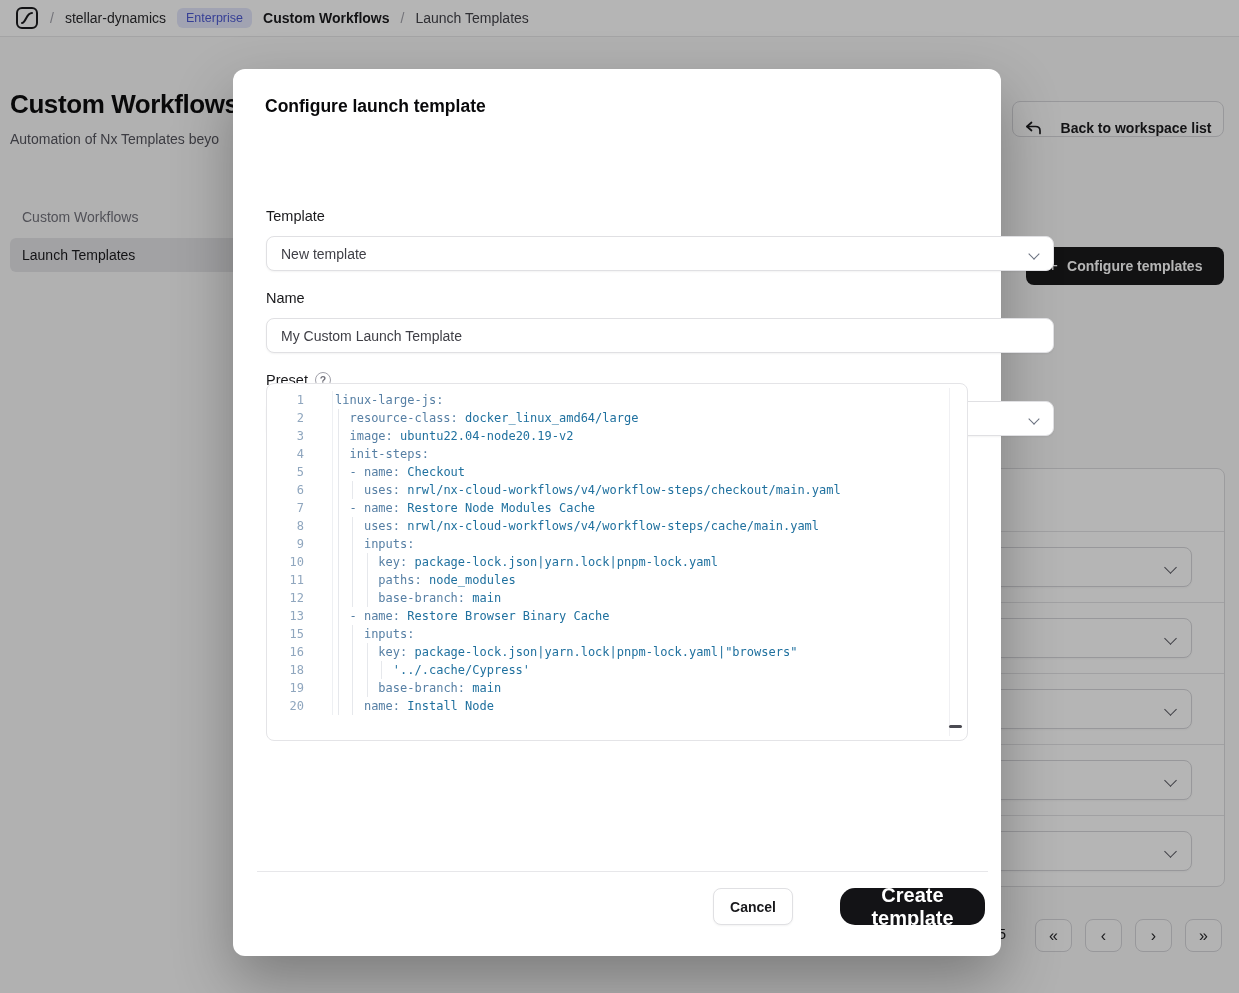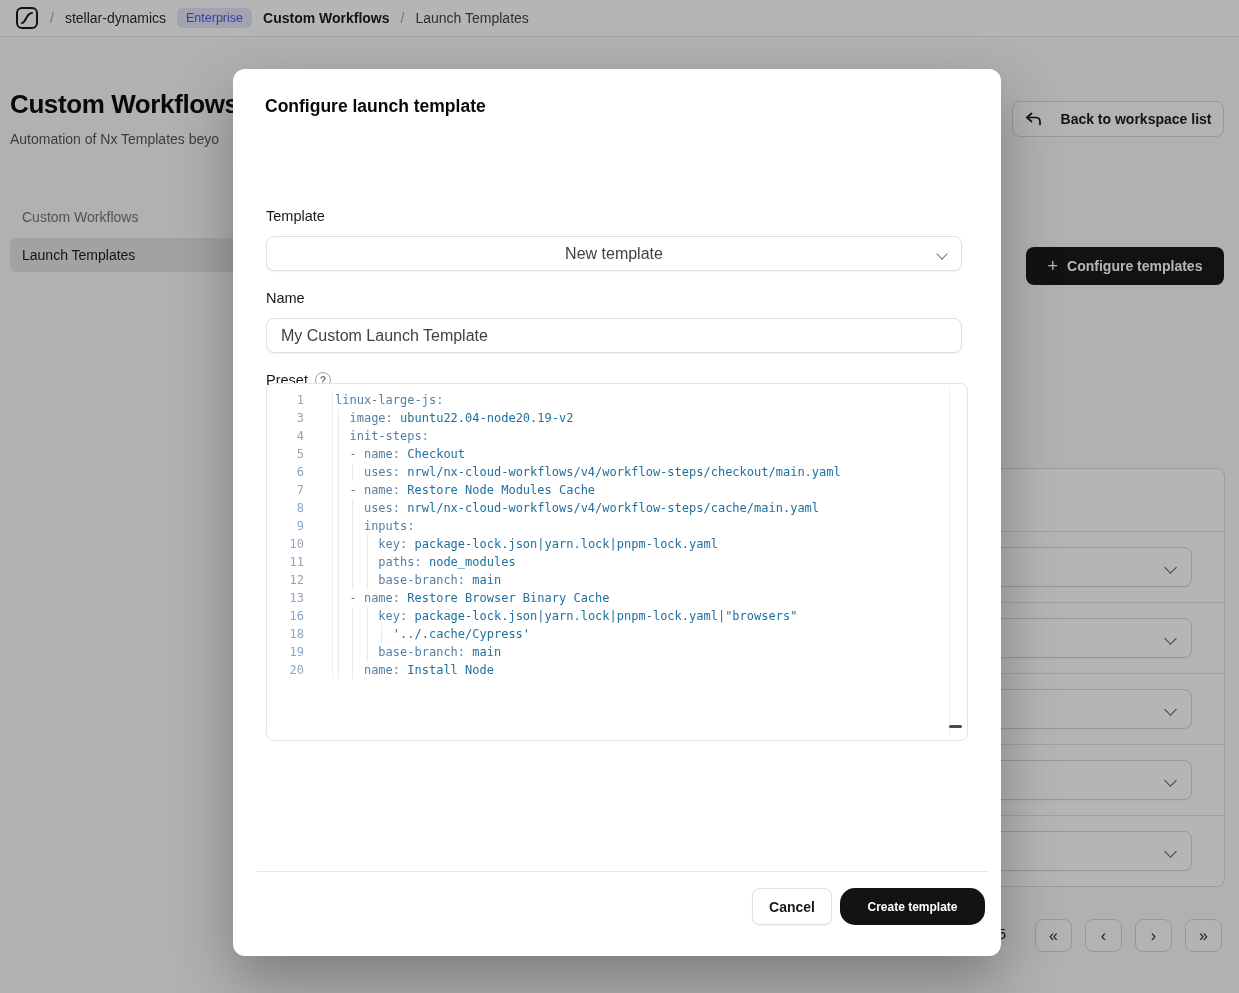--- a/index.html
+++ b/index.html
@@ -20,21 +20,21 @@
   .bell-wrap { position:relative; width:18px; height:20px; cursor:pointer; }
   .bell-dot { position:absolute; top:-2px; right:-2px; width:8px; height:8px; border-radius:50%; }
   .avatar { width:30px; height:30px; border-radius:50%; cursor:pointer;
             background:radial-gradient(circle at 50% 38%, #e8c9a8 0 34%, #b98a63 55%, #8a6248 75%, #6d4b37 100%);
             box-shadow:inset 0 -10px 8px -6px #7a5a43, inset 0 9px 6px -4px #55402f; }
 
   
   .page-title { position:absolute; left:10px; top:89px; font-size:26px; font-weight:700; color:#09090b; letter-spacing:-0.4px; }
   .page-sub { position:absolute; left:10px; top:131px; font-size:14px; color:#52525b; white-space:nowrap; }
   .back-btn { position:absolute; left:1012px; top:101px; width:212px; height:36px; background:#fcfcfc;
-              border:1px solid #d6d6da; border-radius:8px; display:flex; align-items:center; justify-content:center;
+              border:1px solid #d6d6da; border-radius:8px; display:flex; align-items:flex-end; justify-content:center;
               gap:19px; font-size:14px; font-weight:600; color:#18181b; cursor:pointer; }
   .side-nav { position:absolute; left:10px; top:202px; width:272px; font-size:14px; }
   .side-item { padding:7px 12px; color:#71717a; border-radius:6px; cursor:pointer; margin-bottom:6px; }
   .side-item.active { background:#e4e4e7; color:#18181b; padding:9px 12px; }
   .configure-btn { position:absolute; left:1026px; top:247px; width:198px; height:38px; background:#161618;
                    border-radius:8px; color:#fff; display:flex; align-items:center; justify-content:center; gap:9px;
                    font-size:14px; font-weight:600; cursor:pointer; }
   .plus { font-size:18px; font-weight:400; line-height:1; }
 
   .bg-card { position:absolute; left:560px; top:468px; width:665px; height:419px; background:#fff;
@@ -53,23 +53,23 @@
   .pagination { position:absolute; left:1035px; top:919px; display:flex; gap:13px; }
   .pag-btn { width:37px; height:33px; background:#fcfcfc; border:1px solid #d6d6da; border-radius:8px;
              display:flex; align-items:center; justify-content:center; font-size:16px; color:#27272a; cursor:pointer; }
 
   
   .overlay { position:absolute; inset:0; background:rgba(9,9,11,0.30); }
   .modal { position:absolute; left:233px; top:69px; width:768px; height:887px; background:#fff; border-radius:12px;
            box-shadow:0 25px 60px rgba(0,0,0,.30); }
   .m-title { position:absolute; left:32px; top:27px; font-size:17.5px; font-weight:700; color:#09090b; }
   .m-label { position:absolute; left:33px; font-size:14.5px; font-weight:500; color:#18181b; display:flex; align-items:center; gap:7px; }
-  .m-select, .m-input { position:absolute; left:33px; width:696px; height:35px; background:#fff;
+  .m-select, .m-input { position:absolute; left:33px; width:788px; height:35px; background:#fff;
            border:1px solid #e0e0e3; border-radius:8px; box-shadow:0 1px 2px rgba(0,0,0,.05);
-           font-size:16px; color:#3f3f46; display:flex; align-items:center; padding:0 14px; cursor:pointer;justify-content:center; }
+           font-size:14px; color:#3f3f46; display:flex; align-items:center; padding:0 14px; cursor:pointer; }
   .m-select .chev { position:absolute; right:15px; width:8px; height:8px; border-color:#6b7280; }
   input.m-input { font-family:"Liberation Sans", sans-serif; color:#3f3f46; outline:none; padding:0 14px; cursor:text; }
   .help { width:16px; height:16px; border:1.4px solid #a1a1aa; border-radius:50%; color:#71717a; font-size:10.5px;
           display:inline-flex; align-items:center; justify-content:center; font-weight:600; cursor:pointer; }
 
   
   .editor { position:absolute; left:33px; top:314px; width:702px; height:358px; border:1px solid #e4e4e7;
             border-radius:8px; background:#fff; overflow:hidden; padding-top:7px;
             font-family:"DejaVu Sans Mono", monospace; font-size:12px; cursor:text; }
   .cl { height:18px; line-height:18px; white-space:pre; position:relative; }
@@ -81,22 +81,22 @@
   .g { position:absolute; top:0; bottom:0; width:1px; background:#e6e8ec; }
   .scroll-track { position:absolute; right:17px; top:4px; bottom:4px; width:1px; background:#f0f0f3; }
   .scroll-thumb { position:absolute; right:5px; top:341px; width:13px; height:3px; background:#4b4b52; border-radius:2px; cursor:pointer; }
 
   
   .m-divider { position:absolute; left:24px; right:13px; top:802px; height:1px; background:#e7e7ea; }
   .m-footer { position:absolute; right:16px; top:819px; display:flex; gap:8px; }
   .btn-cancel { width:80px; height:37px; background:#fff; border:1px solid #e0e0e3; border-radius:8px;
                 font-size:14px; font-weight:600; color:#18181b; display:flex; align-items:center; justify-content:center;
                 box-shadow:0 1px 2px rgba(0,0,0,.05); cursor:pointer; font-family:"Liberation Sans",sans-serif; }
-  .btn-submit { width:145px; height:37px; background:#131316; border:none; border-radius:15px; font-size:12px; font-weight:600;
-                color:#fff; display:flex; align-items:center; justify-content:center; cursor:pointer; font-family:"Liberation Sans",sans-serif; }
+  .btn-submit { width:145px; height:37px; background:#131316; border:none; border-radius:15px; font-size:20px; font-weight:600;
+                color:#fff; display:flex; align-items:center; justify-content:center; cursor:pointer; font-family:"Liberation Sans",sans-serif;margin-left:39px; }
 </style>
 </head>
 <body>
 
 <div class="topnav">
   <span class="logo">
     <svg width="24" height="24" viewBox="0 0 24 24" fill="none">
         <rect x="2" y="2" width="20" height="20" rx="5" stroke="#18181b" stroke-width="2"></rect>
         <path d="M7 17 C11 17 11 7 17 7" stroke="#18181b" stroke-width="2" stroke-linecap="round"></path>
       </svg>
@@ -188,31 +188,33 @@
     <span class="help">?</span>
   </div>
   <div class="m-select" style="top:332px">
     <span>linux-large-js</span>
     <span class="chev"></span>
   </div>
 
   <div class="editor">
     <div id="code-lines">
         <div class="cl"><span class="ln">1</span><span class="ct"><span class="k">linux-large-js:</span></span></div>
+        <div class="cl"><i class="g" style="left: 71px;"></i><span class="ln">2</span><span class="ct">  <span class="k">resource-class:</span><span class="v"> docker_linux_amd64/large</span></span></div>
         <div class="cl"><i class="g" style="left: 71px;"></i><span class="ln">3</span><span class="ct">  <span class="k">image:</span><span class="v"> ubuntu22.04-node20.19-v2</span></span></div>
         <div class="cl"><i class="g" style="left: 71px;"></i><span class="ln">4</span><span class="ct">  <span class="k">init-steps:</span></span></div>
         <div class="cl"><i class="g" style="left: 71px;"></i><span class="ln">5</span><span class="ct">  <span class="k">- name:</span><span class="v"> Checkout</span></span></div>
         <div class="cl"><i class="g" style="left: 71px;"></i><i class="g" style="left: 85.45px;"></i><span class="ln">6</span><span class="ct">    <span class="k">uses:</span><span class="v"> nrwl/nx-cloud-workflows/v4/workflow-steps/checkout/main.yaml</span></span></div>
         <div class="cl"><i class="g" style="left: 71px;"></i><span class="ln">7</span><span class="ct">  <span class="k">- name:</span><span class="v"> Restore Node Modules Cache</span></span></div>
         <div class="cl"><i class="g" style="left: 71px;"></i><i class="g" style="left: 85.45px;"></i><span class="ln">8</span><span class="ct">    <span class="k">uses:</span><span class="v"> nrwl/nx-cloud-workflows/v4/workflow-steps/cache/main.yaml</span></span></div>
         <div class="cl"><i class="g" style="left: 71px;"></i><i class="g" style="left: 85.45px;"></i><span class="ln">9</span><span class="ct">    <span class="k">inputs:</span></span></div>
         <div class="cl"><i class="g" style="left: 71px;"></i><i class="g" style="left: 85.45px;"></i><i class="g" style="left: 99.9px;"></i><span class="ln">10</span><span class="ct">      <span class="k">key:</span><span class="v"> package-lock.json|yarn.lock|pnpm-lock.yaml</span></span></div>
         <div class="cl"><i class="g" style="left: 71px;"></i><i class="g" style="left: 85.45px;"></i><i class="g" style="left: 99.9px;"></i><span class="ln">11</span><span class="ct">      <span class="k">paths:</span><span class="v"> node_modules</span></span></div>
         <div class="cl"><i class="g" style="left: 71px;"></i><i class="g" style="left: 85.45px;"></i><i class="g" style="left: 99.9px;"></i><span class="ln">12</span><span class="ct">      <span class="k">base-branch:</span><span class="v"> main</span></span></div>
         <div class="cl"><i class="g" style="left: 71px;"></i><span class="ln">13</span><span class="ct">  <span class="k">- name:</span><span class="v"> Restore Browser Binary Cache</span></span></div>
+        <div class="cl"><i class="g" style="left: 71px;"></i><i class="g" style="left: 85.45px;"></i><span class="ln">15</span><span class="ct">    <span class="k">inputs:</span></span></div>
         <div class="cl"><i class="g" style="left: 71px;"></i><i class="g" style="left: 85.45px;"></i><i class="g" style="left: 99.9px;"></i><span class="ln">16</span><span class="ct">      <span class="k">key:</span><span class="v"> package-lock.json|yarn.lock|pnpm-lock.yaml|"browsers"</span></span></div>
         <div class="cl"><i class="g" style="left: 71px;"></i><i class="g" style="left: 85.45px;"></i><i class="g" style="left: 99.9px;"></i><i class="g" style="left: 114.35px;"></i><span class="ln">18</span><span class="ct">        <span class="v">'../.cache/Cypress'</span></span></div>
         <div class="cl"><i class="g" style="left: 71px;"></i><i class="g" style="left: 85.45px;"></i><i class="g" style="left: 99.9px;"></i><span class="ln">19</span><span class="ct">      <span class="k">base-branch:</span><span class="v"> main</span></span></div>
         <div class="cl"><i class="g" style="left: 71px;"></i><i class="g" style="left: 85.45px;"></i><span class="ln">20</span><span class="ct">    <span class="k">name:</span><span class="v"> Install Node</span></span></div>
       </div>
     <div class="scroll-track"></div>
     <div class="scroll-thumb"></div>
   </div>
 
   <div class="m-divider"></div>

